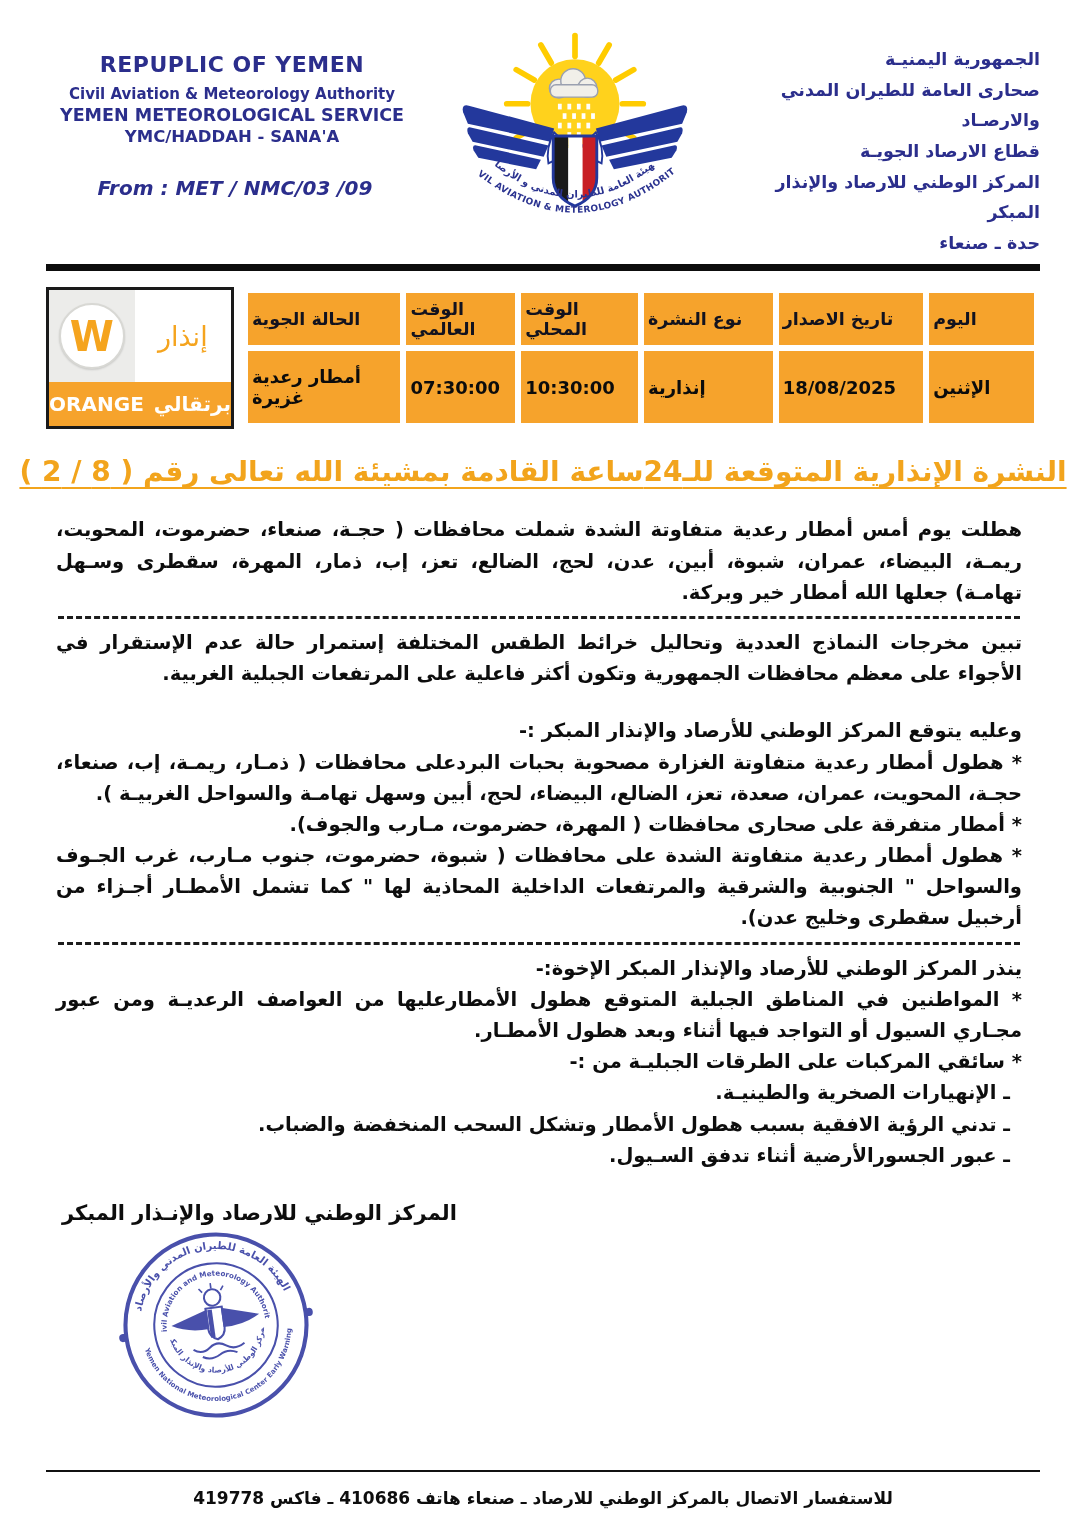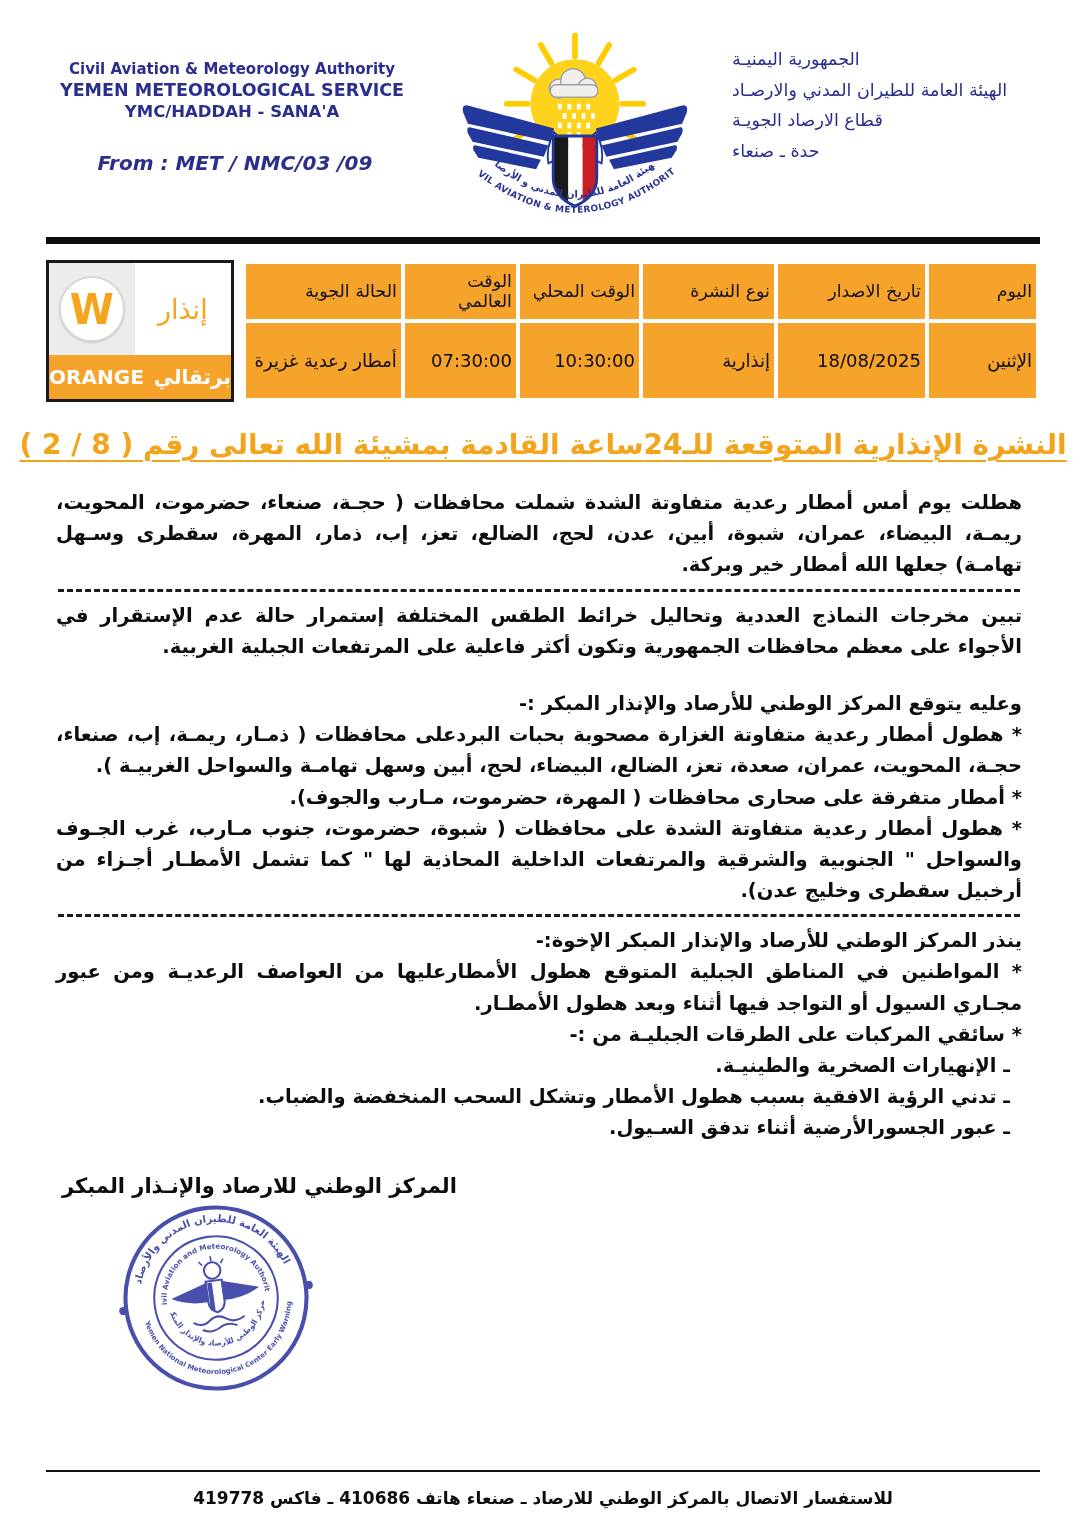--- a/index.html
+++ b/index.html
@@ -8,35 +8,35 @@
 
   
   .header { display:flex; justify-content:space-between; padding:30px 46px 0 46px; }
   .hdr-en { width:372px; text-align:center; color:#2B2E8C; font-weight:bold; padding-top:22px; }
   .hdr-en .l1 { font-size:22px; letter-spacing:.5px; }
   .hdr-en .l2 { font-size:15px; margin-top:8px; }
   .hdr-en .l3 { font-size:17.5px; margin-top:2px; }
   .hdr-en .l4 { font-size:16.5px; margin-top:2px; }
   .hdr-en .from { text-align:center; font-size:20px; margin-top:30px; padding-left:6px;font-style:italic; }
   .hdr-logo { width:235px; margin-top:-4px; text-align:center; }
-  .hdr-ar { width:308px; text-align:left; color:#2B2E8C; font-weight:normal; font-size:17.5px; line-height:1.75; direction:rtl; padding-top:14px; }
+  .hdr-ar { width:308px; text-align:right; color:#2B2E8C; font-weight:bold; font-size:17.5px; line-height:1.75; direction:rtl; padding-top:14px; }
 
   .thick-rule { height:7px; background:#0d0d0d; margin:6px 46px 0 46px; }
 
   
   .tbl-area { display:flex; gap:8px; margin:16px 46px 0 46px; height:142px; direction:ltr; }
   .warnbox { width:188px; border:3px solid #1a1a1a; display:flex; flex-direction:column; background:#fff; }
   .warn-top { flex:1; display:flex; direction:ltr; }
   .warn-w-wrap { width:47%; background:#ECECEA; display:flex; align-items:center; justify-content:center; }
   .warn-w-circle { width:66px; height:66px; border-radius:50%; background:#fff; border:2px solid #d8d8d4; display:flex; align-items:center; justify-content:center; box-shadow:0 1px 2px rgba(0,0,0,.15); }
   .warn-w-letter { color:#F5A41E; font-size:40px; font-weight:bold; line-height:1; transform:scaleY(1.05); }
   .warn-label { flex:1; display:flex; align-items:center; justify-content:center; color:#F5A41E; font-size:27px; font-weight:normal; direction:rtl; }
   .warn-bottom { height:44px; background:#F6A32C; color:#fff; font-weight:bold; font-size:20px; display:flex; align-items:center; justify-content:center; gap:10px; direction:rtl; }
   .wx-table { flex:1; border-collapse:collapse; direction:rtl; background:#F6A32C; table-layout:fixed; }
-  .wx-table th, .wx-table td { border:4px solid #ffffff; text-align:right; vertical-align:middle; font-weight:normal; padding:2px 4px; }
+  .wx-table th, .wx-table td { border:6px solid #ffffff; text-align:left; vertical-align:middle; font-weight:bold; padding:2px 4px; }
   .wx-table th { height:58px; font-size:17.5px; color:#13131f; }
   .wx-table td { height:78px; font-size:18px; color:#0c0c0c; }
 
   
   .alert-title { margin-top:26px; text-align:center; direction:rtl; color:#F2A41C; font-size:28px; font-weight:bold; text-decoration:underline; text-underline-offset:6px; text-decoration-thickness:2px; }
 
   
   .doc-body { direction:rtl; padding:26px 64px 0 56px; font-size:19.5px; font-weight:bold; color:#0d0d0d; line-height:1.6; text-align:justify; }
   .doc-body p { margin:0; }
   .dashed-sep { border:none; border-top:3px dashed #1c1c1c; margin:8px 2px 8px 2px; }
@@ -51,20 +51,21 @@
   .footer { margin:auto 46px 28px 46px; border-top:2px solid #111; padding-top:16px; text-align:center; direction:rtl; font-size:17px; font-weight:bold; color:#0d0d0d; }
 </style>
 </head>
 <body>
 
 <div class="page">
 
   <div class="header">
 
     <div class="hdr-en">
+      <div class="l1">REPUPLIC OF YEMEN</div>
       <div class="l2">Civil Aviation &amp; Meteorology Authority</div>
       <div class="l3">YEMEN METEOROLOGICAL SERVICE</div>
       <div class="l4">YMC/HADDAH - SANA'A</div>
       <div class="from">From : MET / NMC/03 /09</div>
     </div>
 
     <div class="hdr-logo">
       <svg viewBox="0 0 240 212" width="228" height="201">
 
         <g stroke="#FFCC00" stroke-width="6" stroke-linecap="round">
@@ -134,22 +135,23 @@
           <textPath href="#arcAr" startOffset="50%" text-anchor="middle">الهيئة العامة للطيران المدني و الأرصاد</textPath>
         </text>
         <text font-size="9.5" fill="#2B3390" font-weight="bold" letter-spacing="0.4">
           <textPath href="#arcEn" startOffset="50%" text-anchor="middle">CIVIL AVIATION &amp; METEROLOGY AUTHORITY</textPath>
         </text>
       </svg>
     </div>
 
     <div class="hdr-ar">
       <div>الجمهورية اليمنيـة</div>
-      <div>الهيئة العامة للطيران المدني والارصـاد</div>
+      <div>صحارى العامة للطيران المدني والارصـاد</div>
       <div>قطاع الارصاد الجويـة</div>
+      <div>المركز الوطني للارصاد والإنذار المبكر</div>
       <div>حدة ـ صنعاء</div>
     </div>
   </div>
 
   <div class="thick-rule"></div>
 
   <div class="tbl-area">
 
     <div class="warnbox">
       <div class="warn-top">

